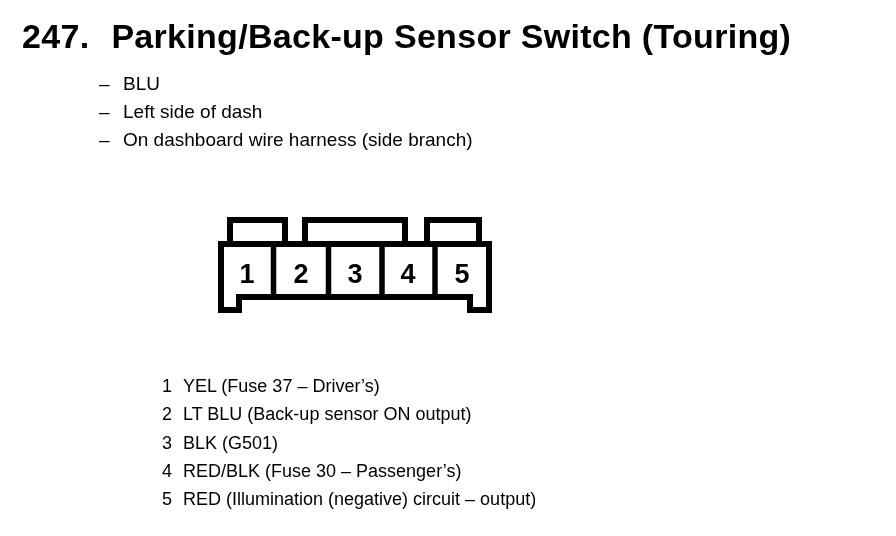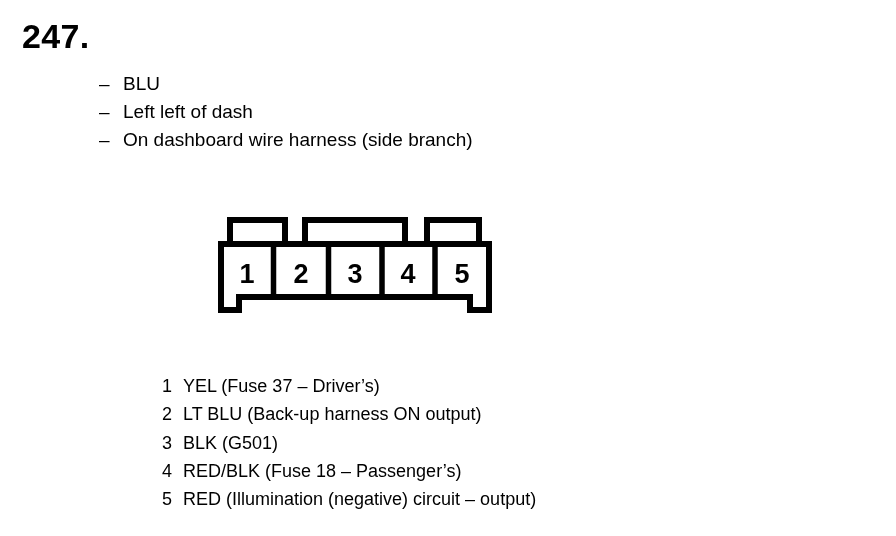--- a/index.html
+++ b/index.html
@@ -92,30 +92,31 @@
     text-align: right;
   }
 </style>
 </head>
 <body>
 
 <div class="page">
 
   <div class="title-row">
     <span class="title-num">247.</span>
+    <span class="title-text">Parking/Back-up Sensor Switch (Touring)</span>
   </div>
 
   <div class="notes">
     <div class="note-row">
       <span>–</span>
       <span>BLU</span>
     </div>
     <div class="note-row">
       <span>–</span>
-      <span>Left left of dash</span>
+      <span>Left side of dash</span>
     </div>
     <div class="note-row">
       <span>–</span>
       <span>On dashboard wire harness (side branch)</span>
     </div>
   </div>
 
   <svg class="connector-svg" viewBox="210 205 300 115" xmlns="http://www.w3.org/2000/svg">
 
     <rect class="outline" x="230" y="220" width="55" height="24"></rect>
@@ -136,29 +137,29 @@
     <text class="pin-number" x="462" y="283">5</text>
   </svg>
 
   <div class="pinlist">
     <div class="pin-row">
       <span class="pin-num">1</span>
       <span class="pin-desc">YEL (Fuse 37 – Driver’s)</span>
     </div>
     <div class="pin-row">
       <span class="pin-num">2</span>
-      <span class="pin-desc">LT BLU (Back-up harness ON output)</span>
+      <span class="pin-desc">LT BLU (Back-up sensor ON output)</span>
     </div>
     <div class="pin-row">
       <span class="pin-num">3</span>
       <span class="pin-desc">BLK (G501)</span>
     </div>
     <div class="pin-row">
       <span class="pin-num">4</span>
-      <span class="pin-desc">RED/BLK (Fuse 18 – Passenger’s)</span>
+      <span class="pin-desc">RED/BLK (Fuse 30 – Passenger’s)</span>
     </div>
     <div class="pin-row">
       <span class="pin-num">5</span>
       <span class="pin-desc">RED (Illumination (negative) circuit – output)</span>
     </div>
   </div>
 
 </div>
 
 </body></html>

